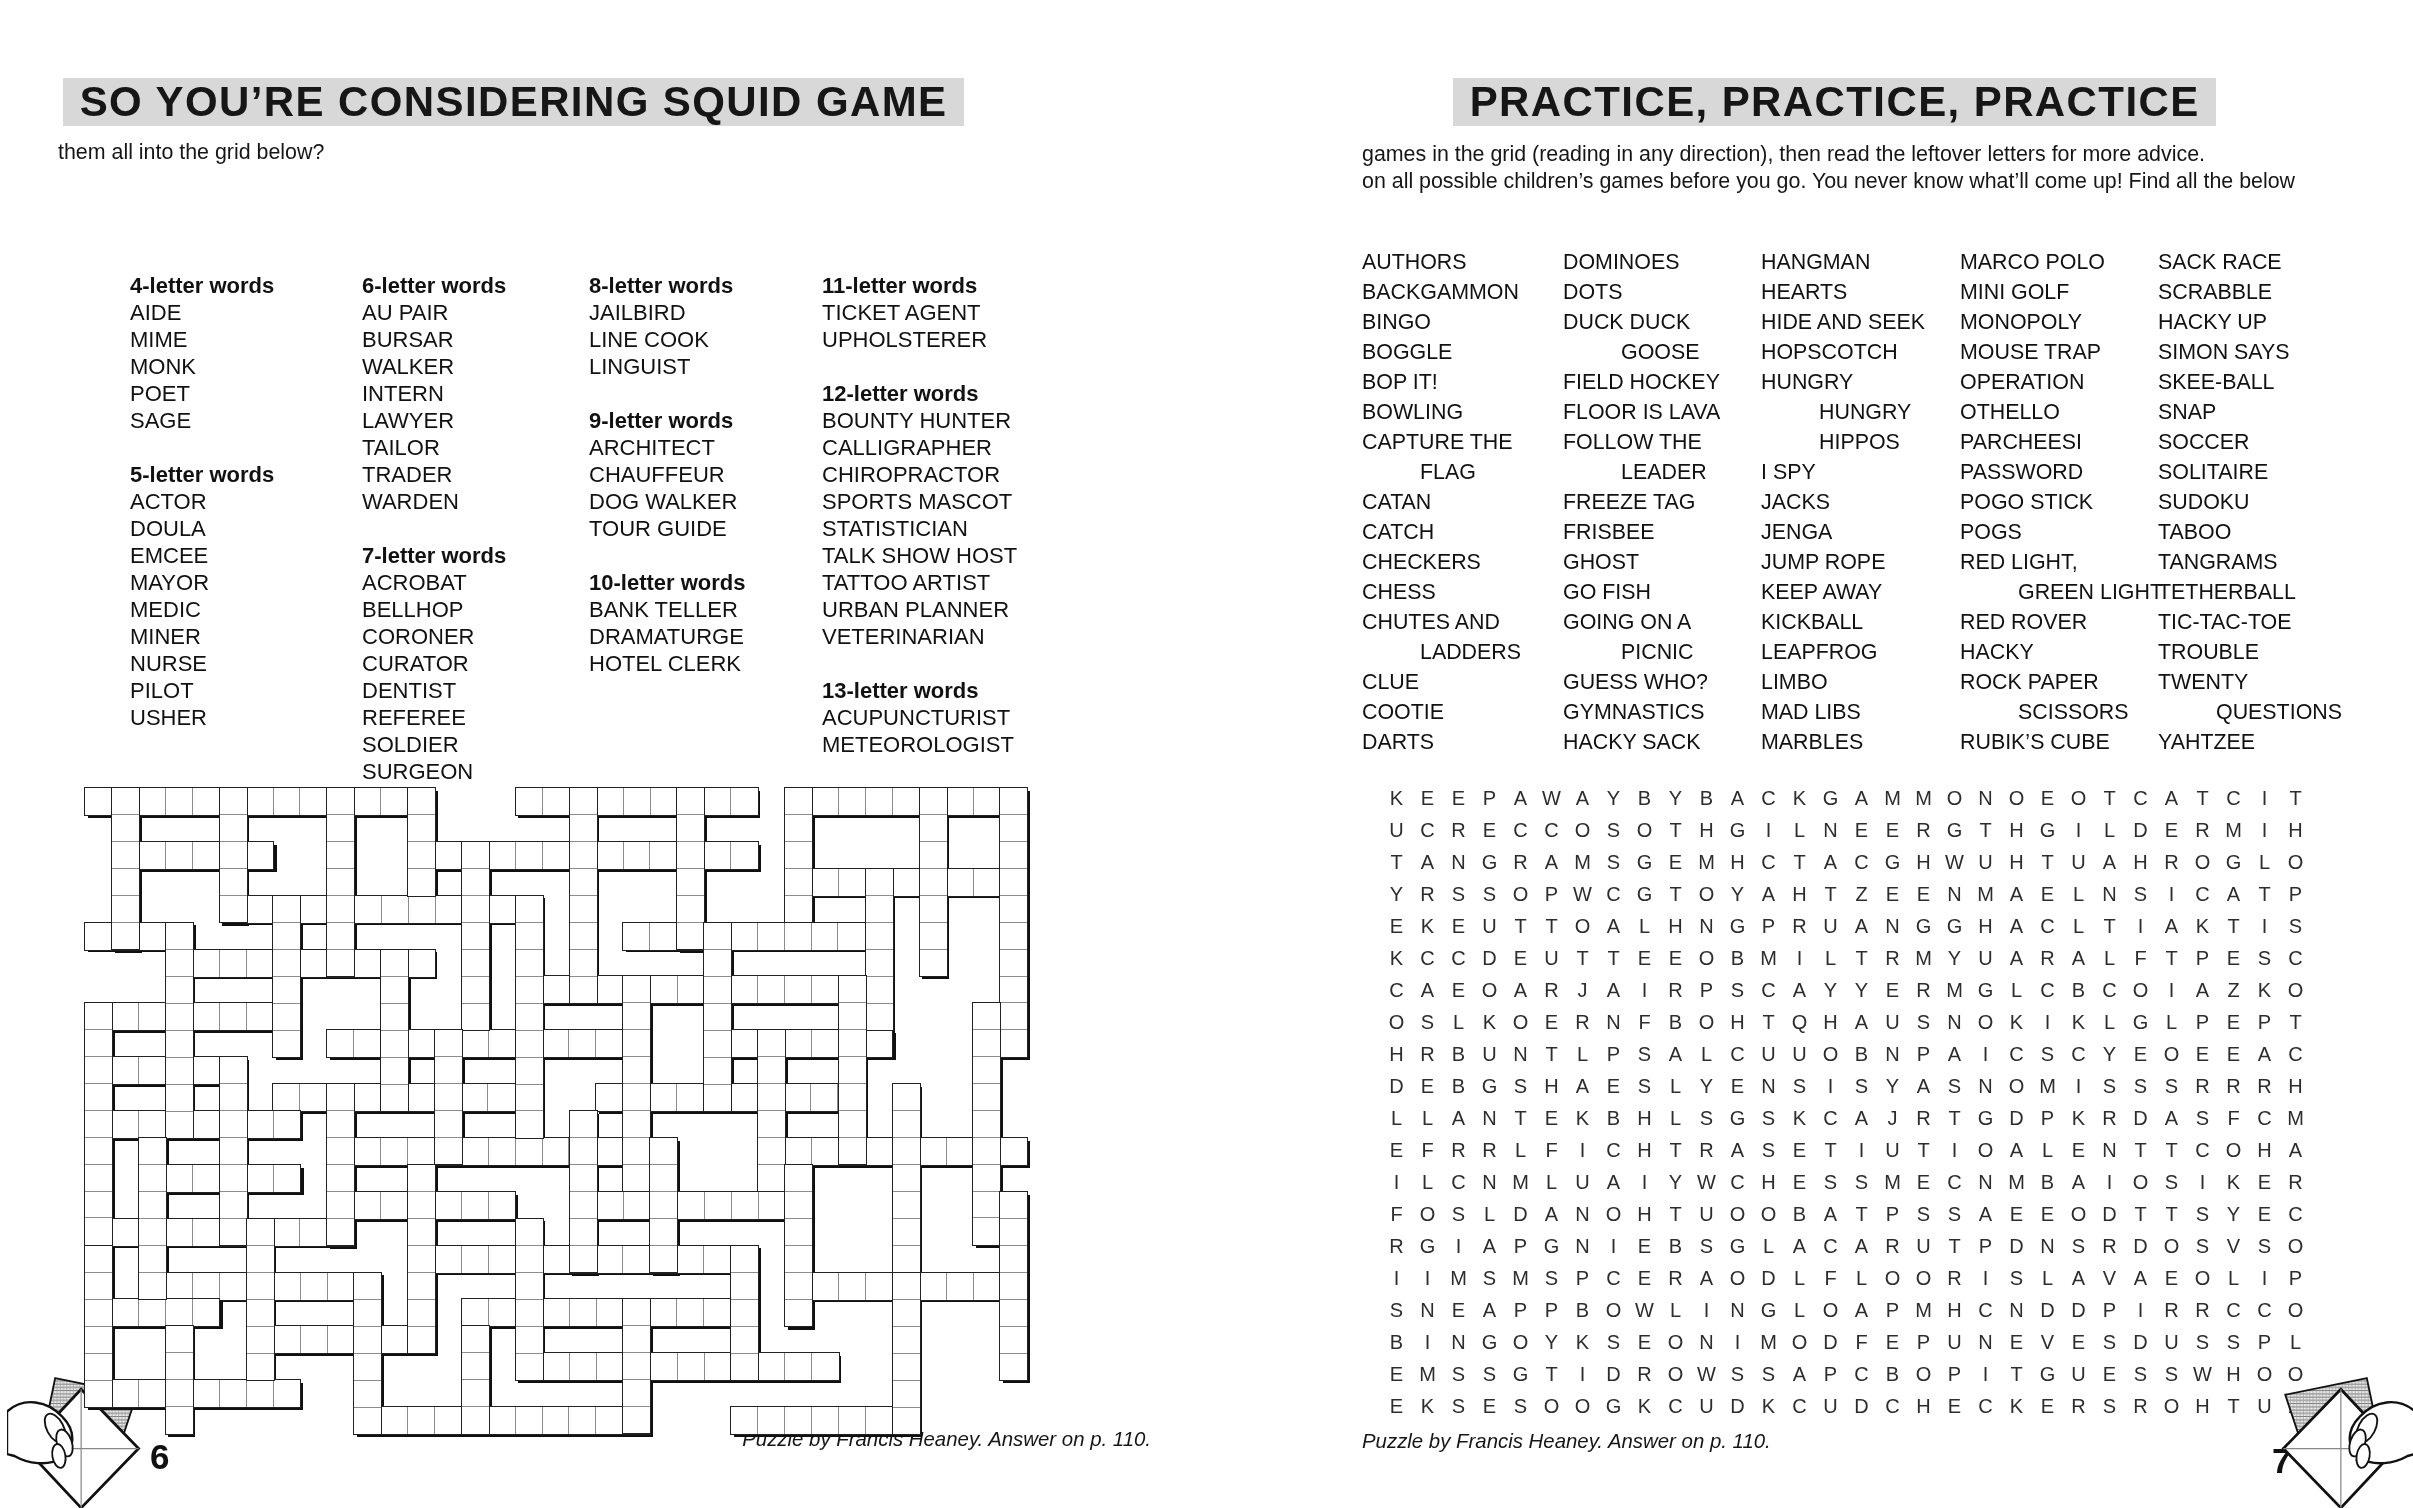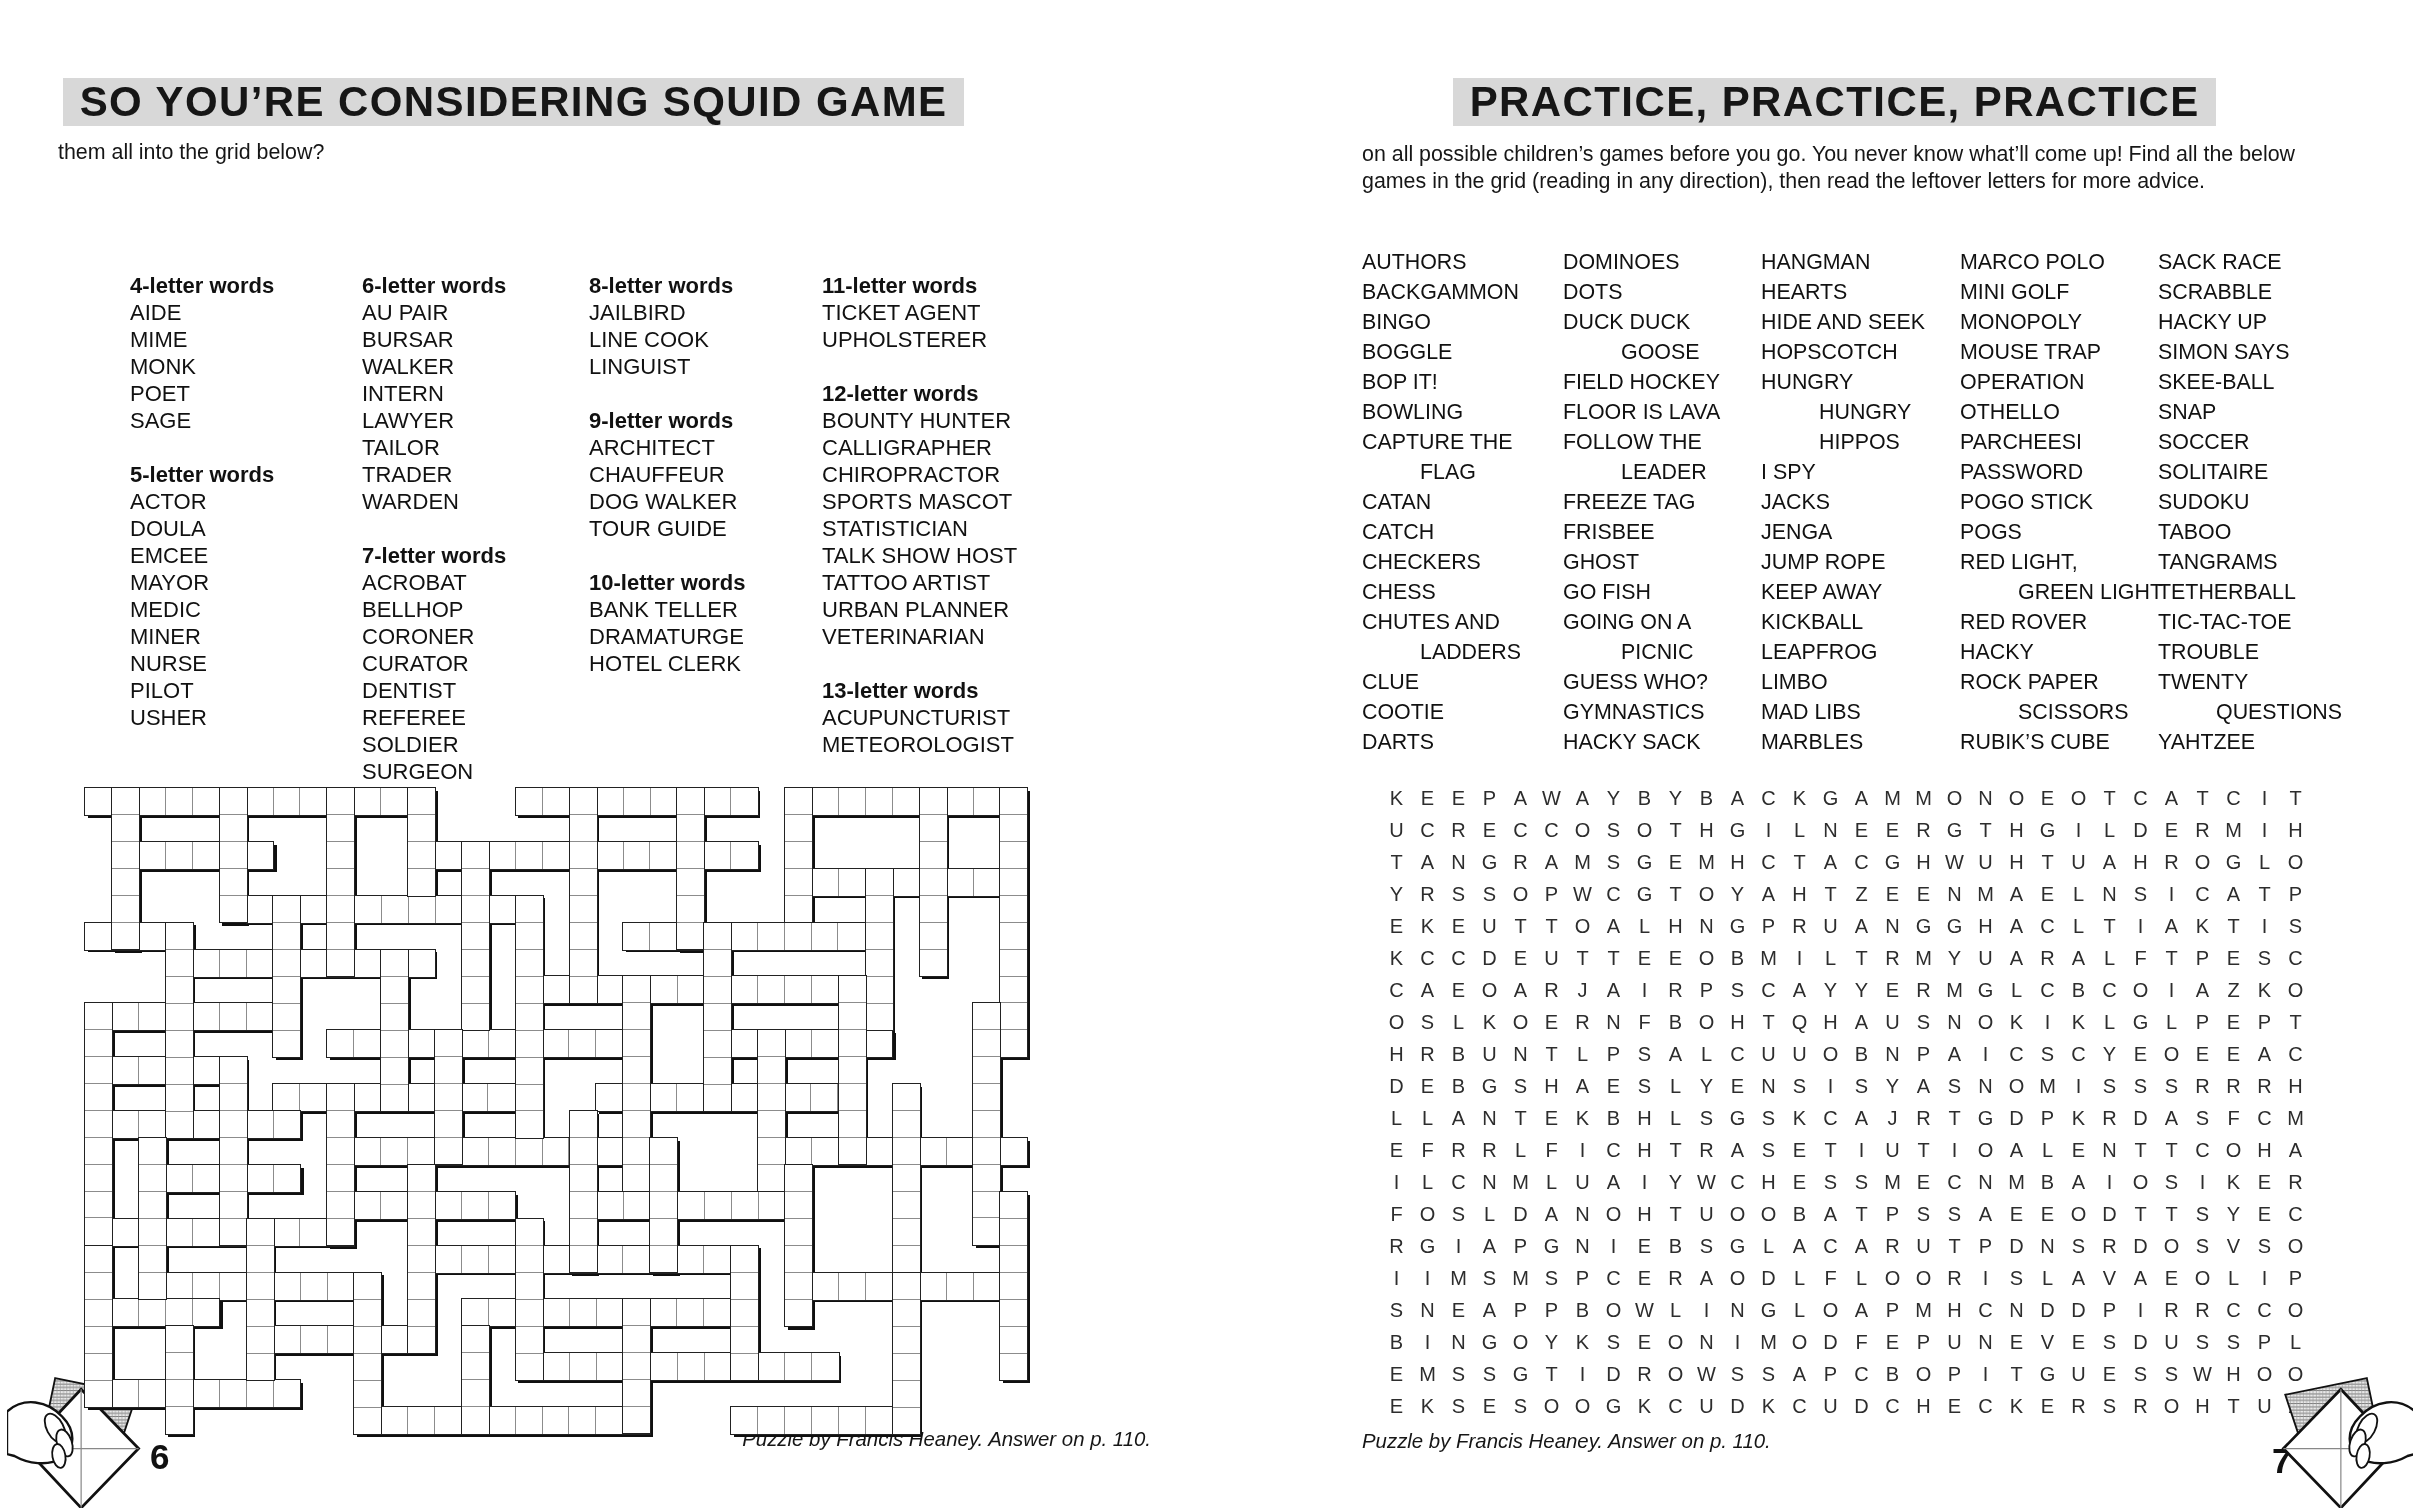--- a/index.html
+++ b/index.html
@@ -872,22 +872,22 @@
     <path d="M0,52 C18,36 44,40 60,58 C74,72 74,92 60,102 C44,112 22,108 8,100 L0,98 Z" fill="#ffffff" stroke="#111" stroke-width="2.6"></path>
     <ellipse cx="52" cy="70" rx="9" ry="17" transform="rotate(-28 52 70)" fill="#ffffff" stroke="#111" stroke-width="2"></ellipse>
     <ellipse cx="62" cy="86" rx="8" ry="15" transform="rotate(-18 62 86)" fill="#ffffff" stroke="#111" stroke-width="2"></ellipse>
     <ellipse cx="56" cy="100" rx="7" ry="13" transform="rotate(-10 56 100)" fill="#ffffff" stroke="#111" stroke-width="2"></ellipse>
   </svg>
 </div>
 
 <div class="page-title" id="right-title">PRACTICE, PRACTICE, PRACTICE</div>
 
 <div class="intro" id="right-intro">
+  <div>games in the grid (reading in any direction), then read the leftover letters for more advice.</div>
   <div>on all possible children’s games before you go. You never know what’ll come up! Find all the below</div>
-  <div>games in the grid (reading in any direction), then read the leftover letters for more advice.</div>
 </div>
 
 <div id="right-words">
     <div class="rw-col">
       <div class="rw-item">AUTHORS</div>
       <div class="rw-item">BACKGAMMON</div>
       <div class="rw-item">BINGO</div>
       <div class="rw-item">BOGGLE</div>
       <div class="rw-item">BOP IT!</div>
       <div class="rw-item">BOWLING</div>

